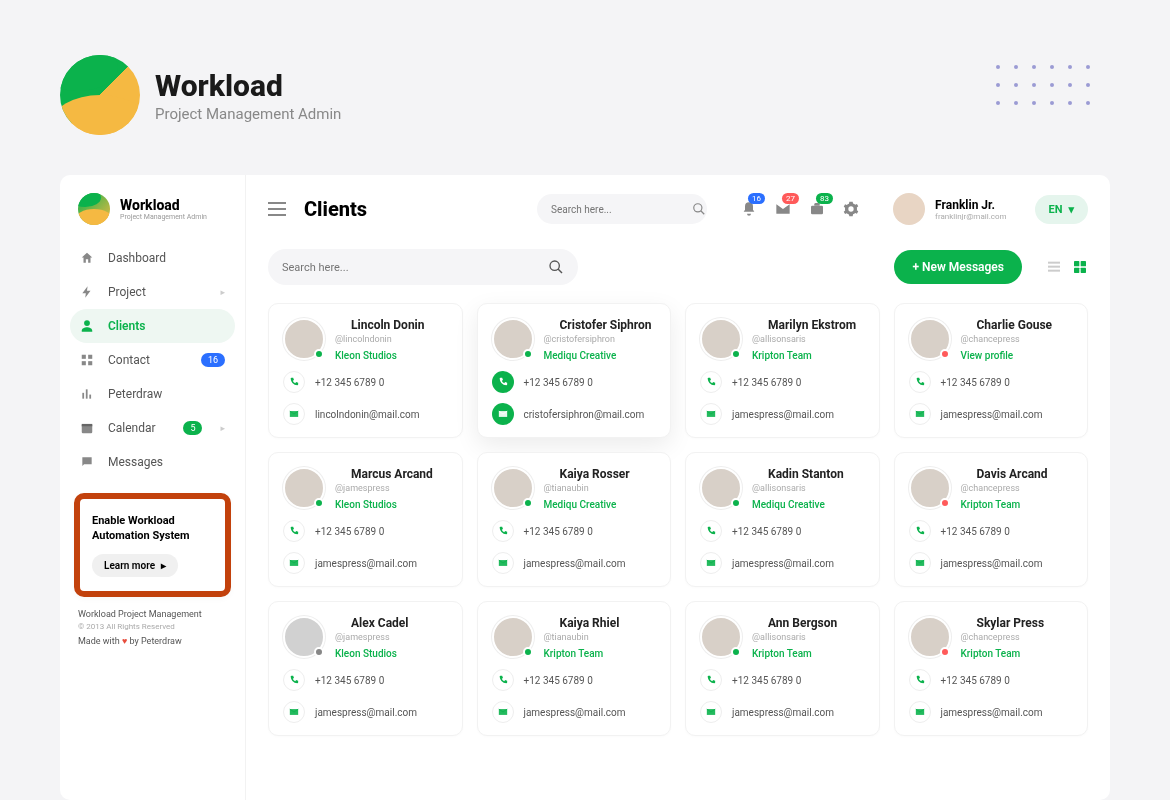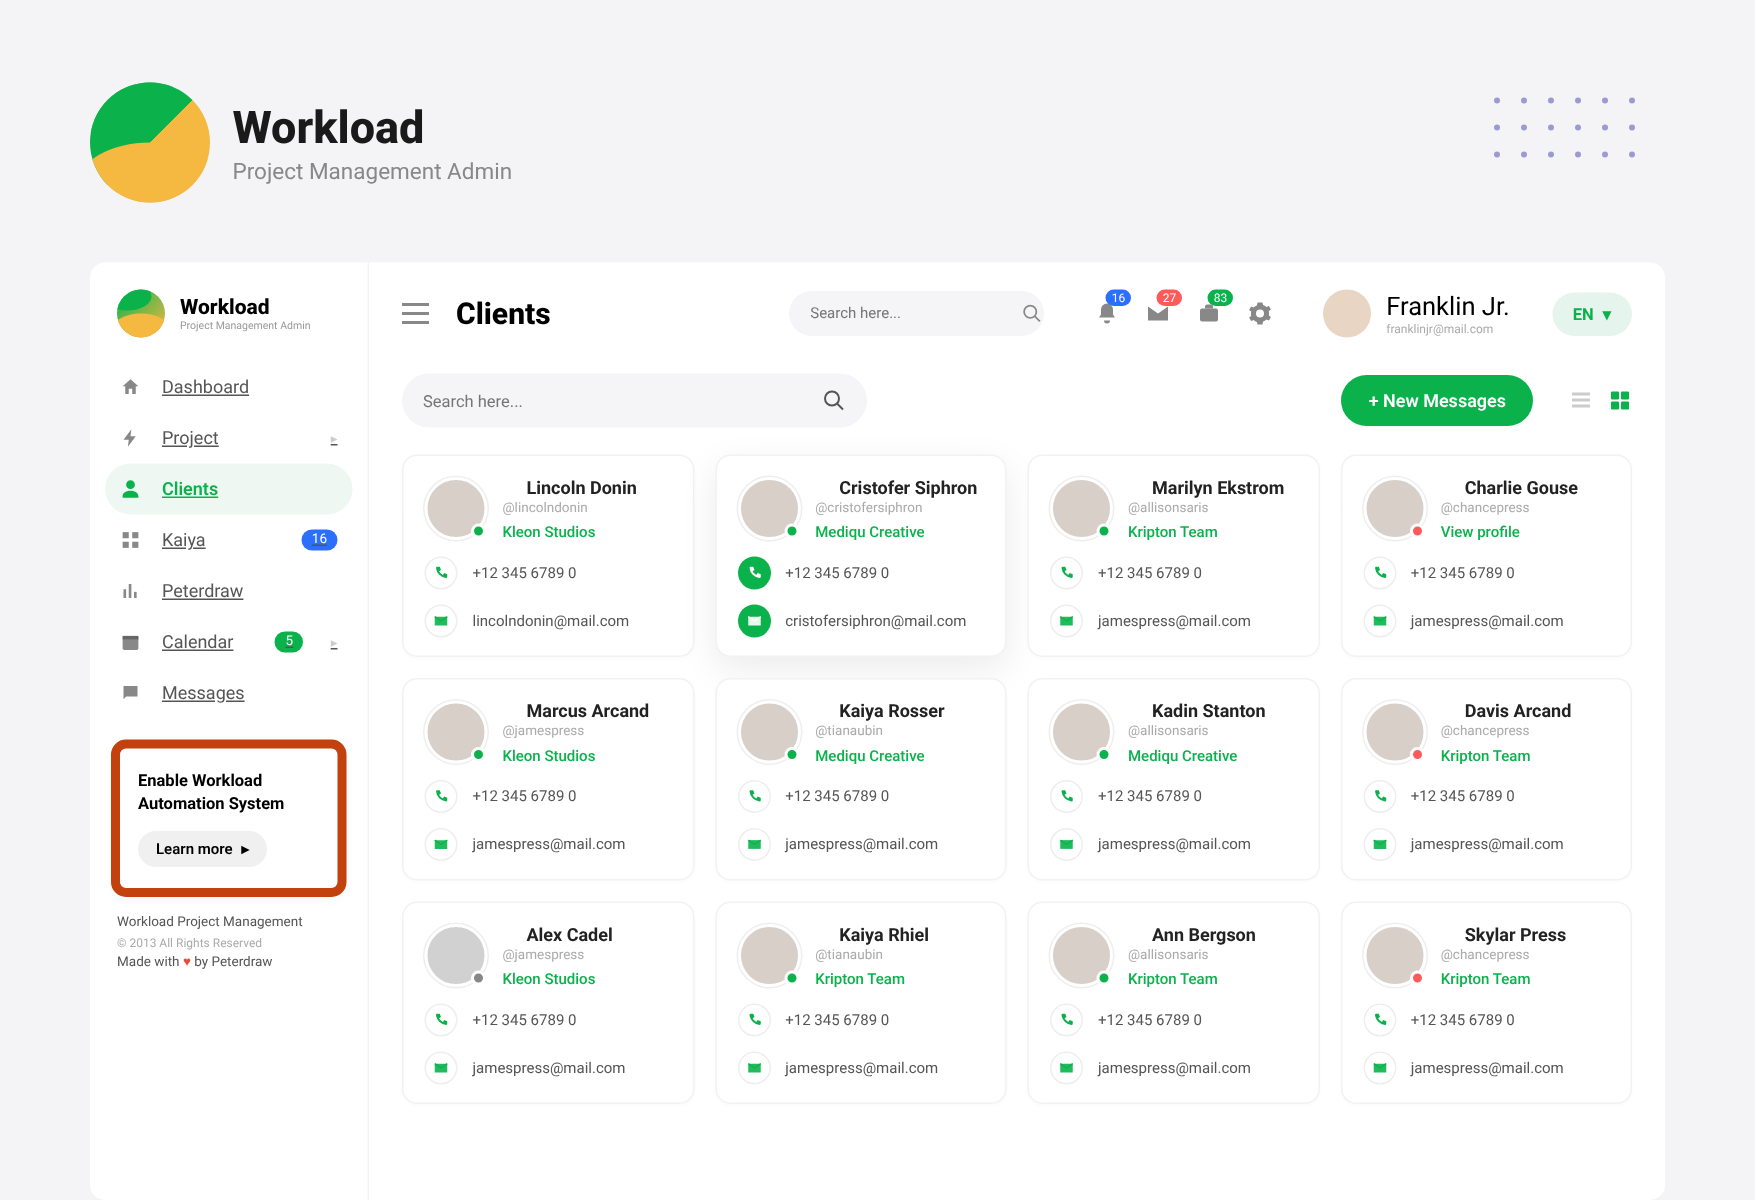--- a/index.html
+++ b/index.html
@@ -22,21 +22,21 @@
 
 
 .sidebar { width: 185px; background: #fff; border-radius: 10px 0 0 10px; padding: 18px 0 0 0; position: relative; }
 .sb-brand { display: flex; align-items: center; gap: 10px; padding: 0 18px 16px 18px; }
 .sb-logo { width: 32px; height: 32px; border-radius: 50%; background: linear-gradient(135deg,#0bb24c,#f5b942); position:relative; overflow:hidden; }
 .sb-logo::before { content:''; position:absolute; width:120%; height:70%; background:#f5b942; border-radius:50%; bottom:-20%; left:-10%; }
 .sb-logo::after { content:''; position:absolute; width:100%; height:60%; background:#0bb24c; border-radius:50%; top:-15%; left:-28%; }
 .sb-title { font-size: 14px; font-weight: 800; }
 .sb-sub-line { font-size: 7px; color: #999; }
 .sb-section { font-size: 10px; color: #aaa; padding: 10px 20px 6px; }
-.sb-item { display: flex; align-items: center; gap: 14px; padding: 10px 20px; font-size: 12px; color: #555; cursor: pointer; position: relative; text-decoration: underline; }
+.sb-item { display: flex; align-items: center; gap: 14px; padding: 10px 20px; font-size: 12px; color: #555; cursor: pointer; position: relative; }
 .sb-item.active { background: #eef7f2; border-radius: 20px; margin: 0 10px; padding: 10px 10px; color: #0bb24c; font-weight: 600; }
 .sb-icon { width: 14px; height: 14px; display: inline-flex; align-items: center; justify-content: center; color: #888; }
 .sb-item.active .sb-icon { color: #0bb24c; }
 .sb-badge { background: #2b6fff; color: #fff; font-size: 9px; border-radius: 10px; padding: 2px 7px; margin-left: auto; }
 .sb-badge.green { background: #0bb24c; }
 .sb-chev { margin-left: auto; color: #ccc; font-size: 9px; }
 .sb-card { margin: 14px 14px 10px; background: #fff; border: 6px solid #c2410c; border-radius: 10px; padding: 14px 12px; box-shadow: 0 2px 6px rgba(0,0,0,0.03); }
 .sb-card-title { font-size: 11px; font-weight: 700; line-height: 1.4; margin-bottom: 10px; }
 .sb-learn { background: #f0f0f0; border: none; border-radius: 14px; padding: 6px 12px; font-size: 10px; font-weight: 600; cursor: pointer; display: inline-flex; align-items: center; gap: 6px; }
 .sb-footer { padding: 0 18px; font-size: 9px; color: #555; line-height: 1.6; }
@@ -53,21 +53,21 @@
 .search-top { margin-left: auto; background: #f5f5f7; border-radius: 20px; padding: 8px 14px; width: 170px; display: flex; align-items: center; gap: 8px; }
 .search-top input { border: none; background: transparent; outline: none; font-size: 10px; flex: 1; color: #555; }
 .hdr-icons { display: flex; gap: 18px; margin-left: 20px; align-items: center; }
 .hdr-ic { position: relative; color: #888; cursor: pointer; }
 .hdr-ic .nbadge { position: absolute; top: -8px; right: -8px; font-size: 8px; color: #fff; border-radius: 8px; padding: 1px 4px; min-width: 14px; text-align: center; }
 .nbadge.blue { background: #2b6fff; }
 .nbadge.red { background: #ff5a5a; }
 .nbadge.green { background: #0bb24c; }
 .user { display: flex; align-items: center; gap: 10px; margin-left: 20px; }
 .avatar-sm { width: 32px; height: 32px; border-radius: 50%; background: #e8d5c4; }
-.user-name { font-size: 17px; font-weight: 400; }
+.user-name { font-size: 12px; font-weight: 700; }
 .user-email { font-size: 8px; color: #aaa; }
 .lang { margin-left: 14px; background: #e5f5ed; color: #0bb24c; border-radius: 16px; padding: 8px 14px; font-size: 11px; font-weight: 700; display: flex; align-items: center; gap: 6px; cursor: pointer; }
 
 
 .toolbar { display: flex; align-items: center; margin-top: 24px; gap: 14px; }
 .search2 { background: #f5f5f7; border-radius: 20px; padding: 10px 14px; width: 310px; display: flex; align-items: center; gap: 8px; }
 .search2 input { border: none; background: transparent; outline: none; font-size: 11px; flex: 1; }
 .btn-new { margin-left: auto; background: #0bb24c; color: #fff; border: none; border-radius: 20px; padding: 10px 18px; font-size: 12px; font-weight: 600; cursor: pointer; }
 .view-toggle { display: flex; gap: 10px; align-items: center; margin-left: 10px; }
 .view-toggle span { cursor: pointer; }
@@ -163,21 +163,21 @@
     </div>
     <div class="sb-item">
       <span class="sb-icon">
           <svg width="14" height="14" viewBox="0 0 24 24" fill="currentColor">
             <rect x="3" y="3" width="7" height="7"></rect>
             <rect x="14" y="3" width="7" height="7"></rect>
             <rect x="3" y="14" width="7" height="7"></rect>
             <rect x="14" y="14" width="7" height="7"></rect>
           </svg>
         </span>
-      <span>Kaiya</span>
+      <span>Contact</span>
       <span class="sb-badge">16</span>
     </div>
     <div class="sb-item">
       <span class="sb-icon">
           <svg width="14" height="14" viewBox="0 0 24 24" fill="currentColor">
             <rect x="4" y="10" width="3" height="10"></rect>
             <rect x="10" y="4" width="3" height="16"></rect>
             <rect x="16" y="13" width="3" height="7"></rect>
           </svg>
         </span>

